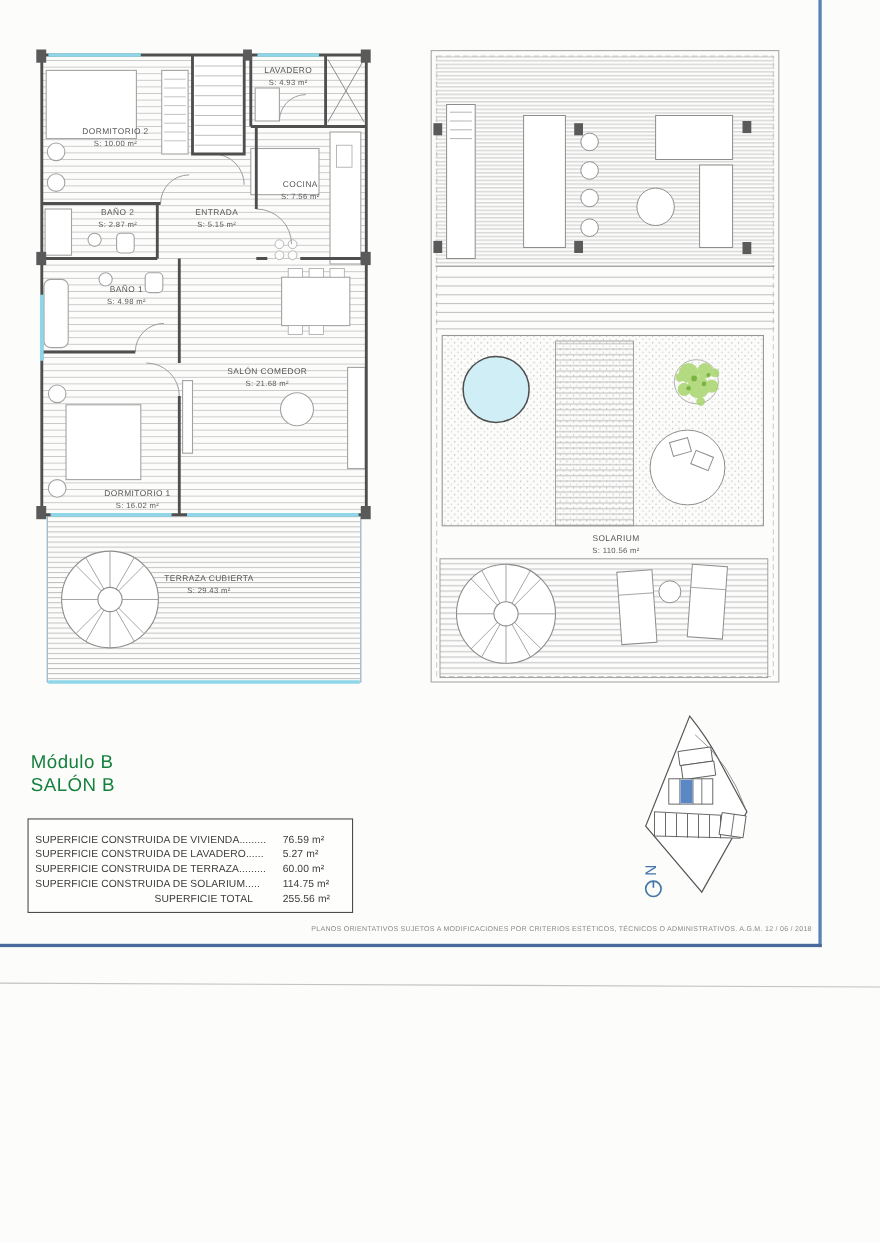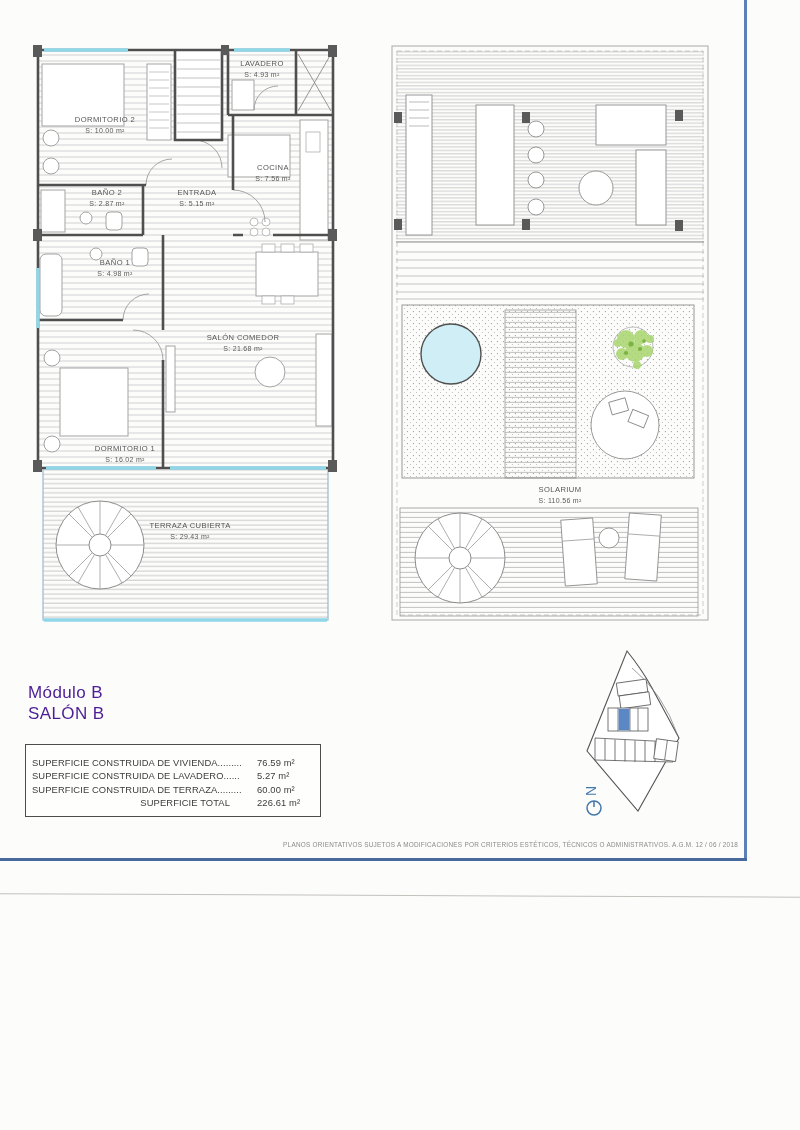--- a/index.html
+++ b/index.html
@@ -6,21 +6,21 @@
   #page{
     position:relative;width:800px;height:1130px;margin:0 auto;
     background:#fcfcfb;overflow:hidden;
     font-family:"Liberation Sans","DejaVu Sans",sans-serif;
   }
   .abs{position:absolute;}
   
   svg text.room-name{font-family:"Liberation Sans","DejaVu Sans",sans-serif;font-size:7.6px;fill:#555;letter-spacing:.4px;}
   svg text.room-area{font-family:"Liberation Sans","DejaVu Sans",sans-serif;font-size:7px;fill:#5a5a5a;letter-spacing:.3px;}
   
-  #title-block{left:28px;top:682px;color:#4c1d95;font-size:17px;line-height:21px;letter-spacing:.4px;}
+  #title-block{left:28px;top:682px;color:#15803d;font-size:17px;line-height:21px;letter-spacing:.4px;}
   
   #areas-table{
     left:25px;top:744px;width:296px;border:1.6px solid #4c4c4c;
     padding:11px 7px 6px 6px;box-sizing:border-box;background:rgba(255,255,255,.6);
   }
   .area-row{display:flex;align-items:baseline;font-size:9.4px;color:#3c3c3c;line-height:13.4px;letter-spacing:.1px;white-space:nowrap;}
   .area-row .lbl{flex:1 1 auto;overflow:hidden;}
   .area-row .val{flex:0 0 56px;}
   .area-row.total{justify-content:flex-end;}
   .area-row.total .lbl{flex:0 0 auto;margin-right:27px;}
@@ -285,23 +285,27 @@
       <span class="val">76.59 m²</span>
     </div>
     <div class="area-row">
       <span class="lbl">SUPERFICIE CONSTRUIDA DE LAVADERO......</span>
       <span class="val">5.27 m²</span>
     </div>
     <div class="area-row">
       <span class="lbl">SUPERFICIE CONSTRUIDA DE TERRAZA.........</span>
       <span class="val">60.00 m²</span>
     </div>
+    <div class="area-row">
+      <span class="lbl">SUPERFICIE CONSTRUIDA DE SOLARIUM.....</span>
+      <span class="val">114.75 m²</span>
+    </div>
     <div class="area-row total">
       <span class="lbl">SUPERFICIE TOTAL</span>
-      <span class="val">226.61 m²</span>
+      <span class="val">255.56 m²</span>
     </div>
   </div>
 
   <svg class="abs" style="left:575px;top:648px" width="185" height="180" viewBox="0 0 185 180">
 
     <path d="M52,3 C60,13 70,27 77,40 L104,90 L63,163 L12,103 Z" fill="#ffffff" stroke="#555555" stroke-width="1.1"></path>
 
     <g fill="none" stroke="#777777" stroke-width="0.7">
       <path d="M57,20 Q88,45 103,88"></path>
       <path d="M20,90 Q62,107 103,93"></path>

